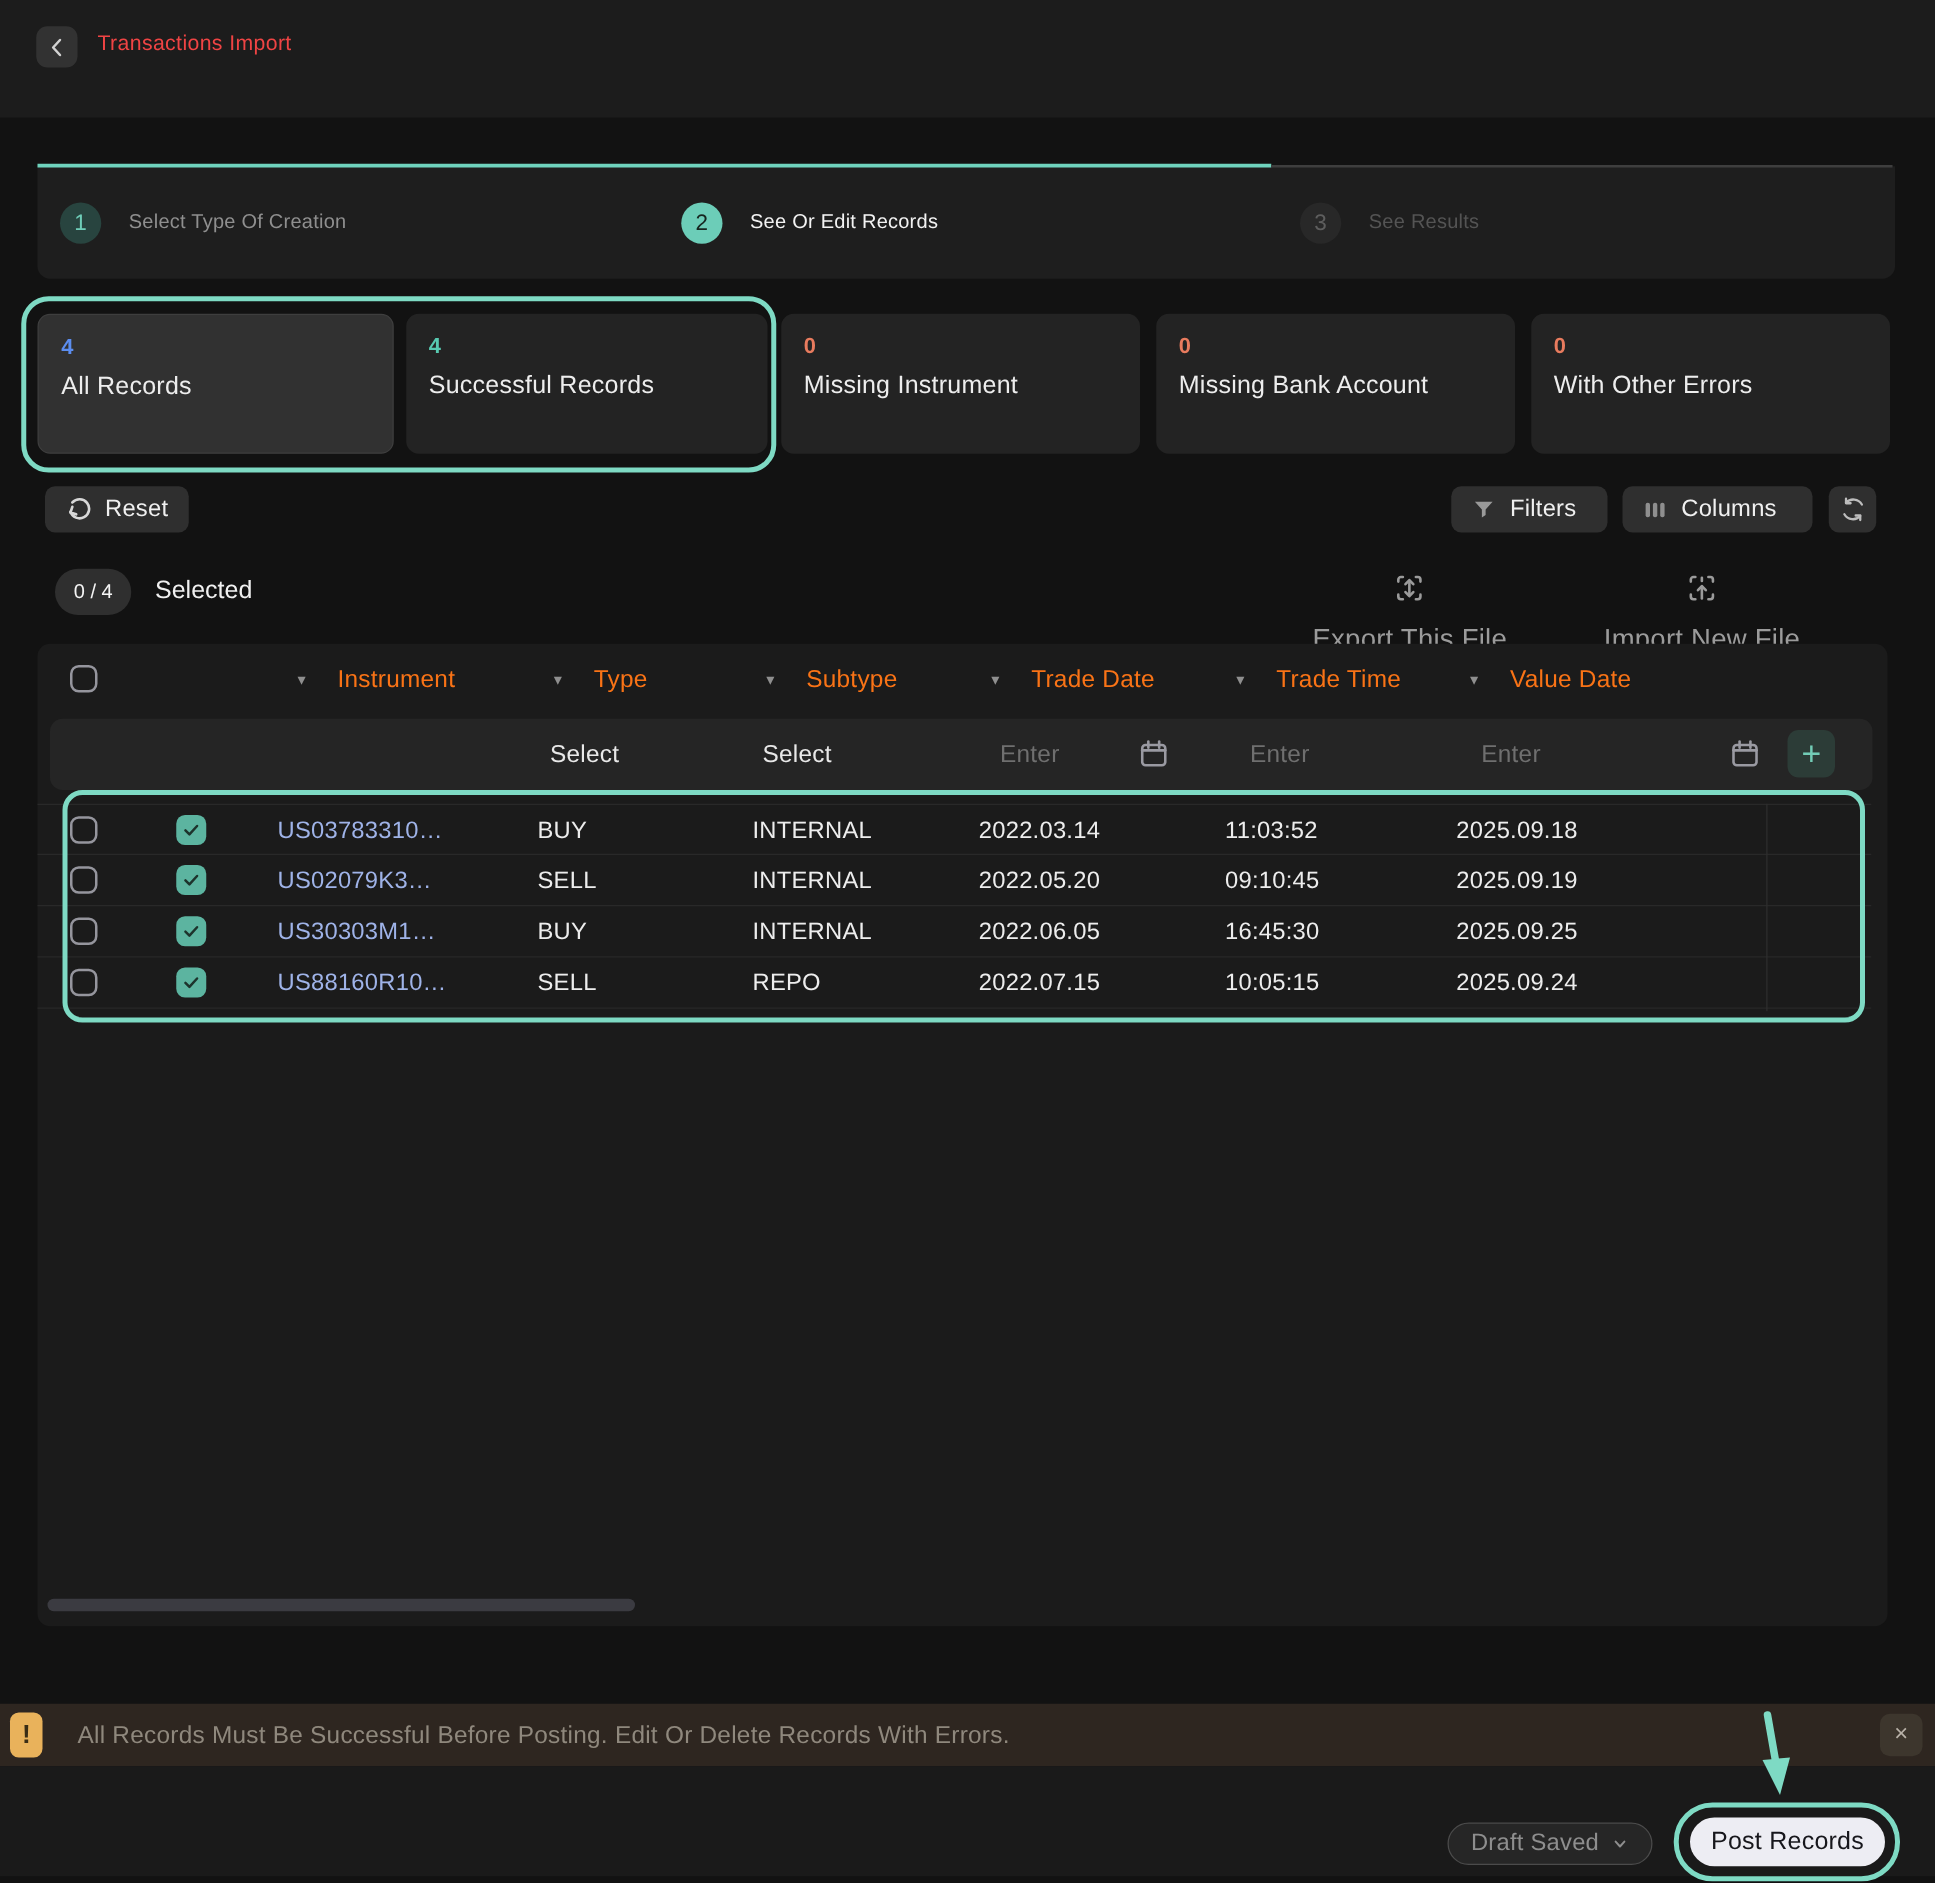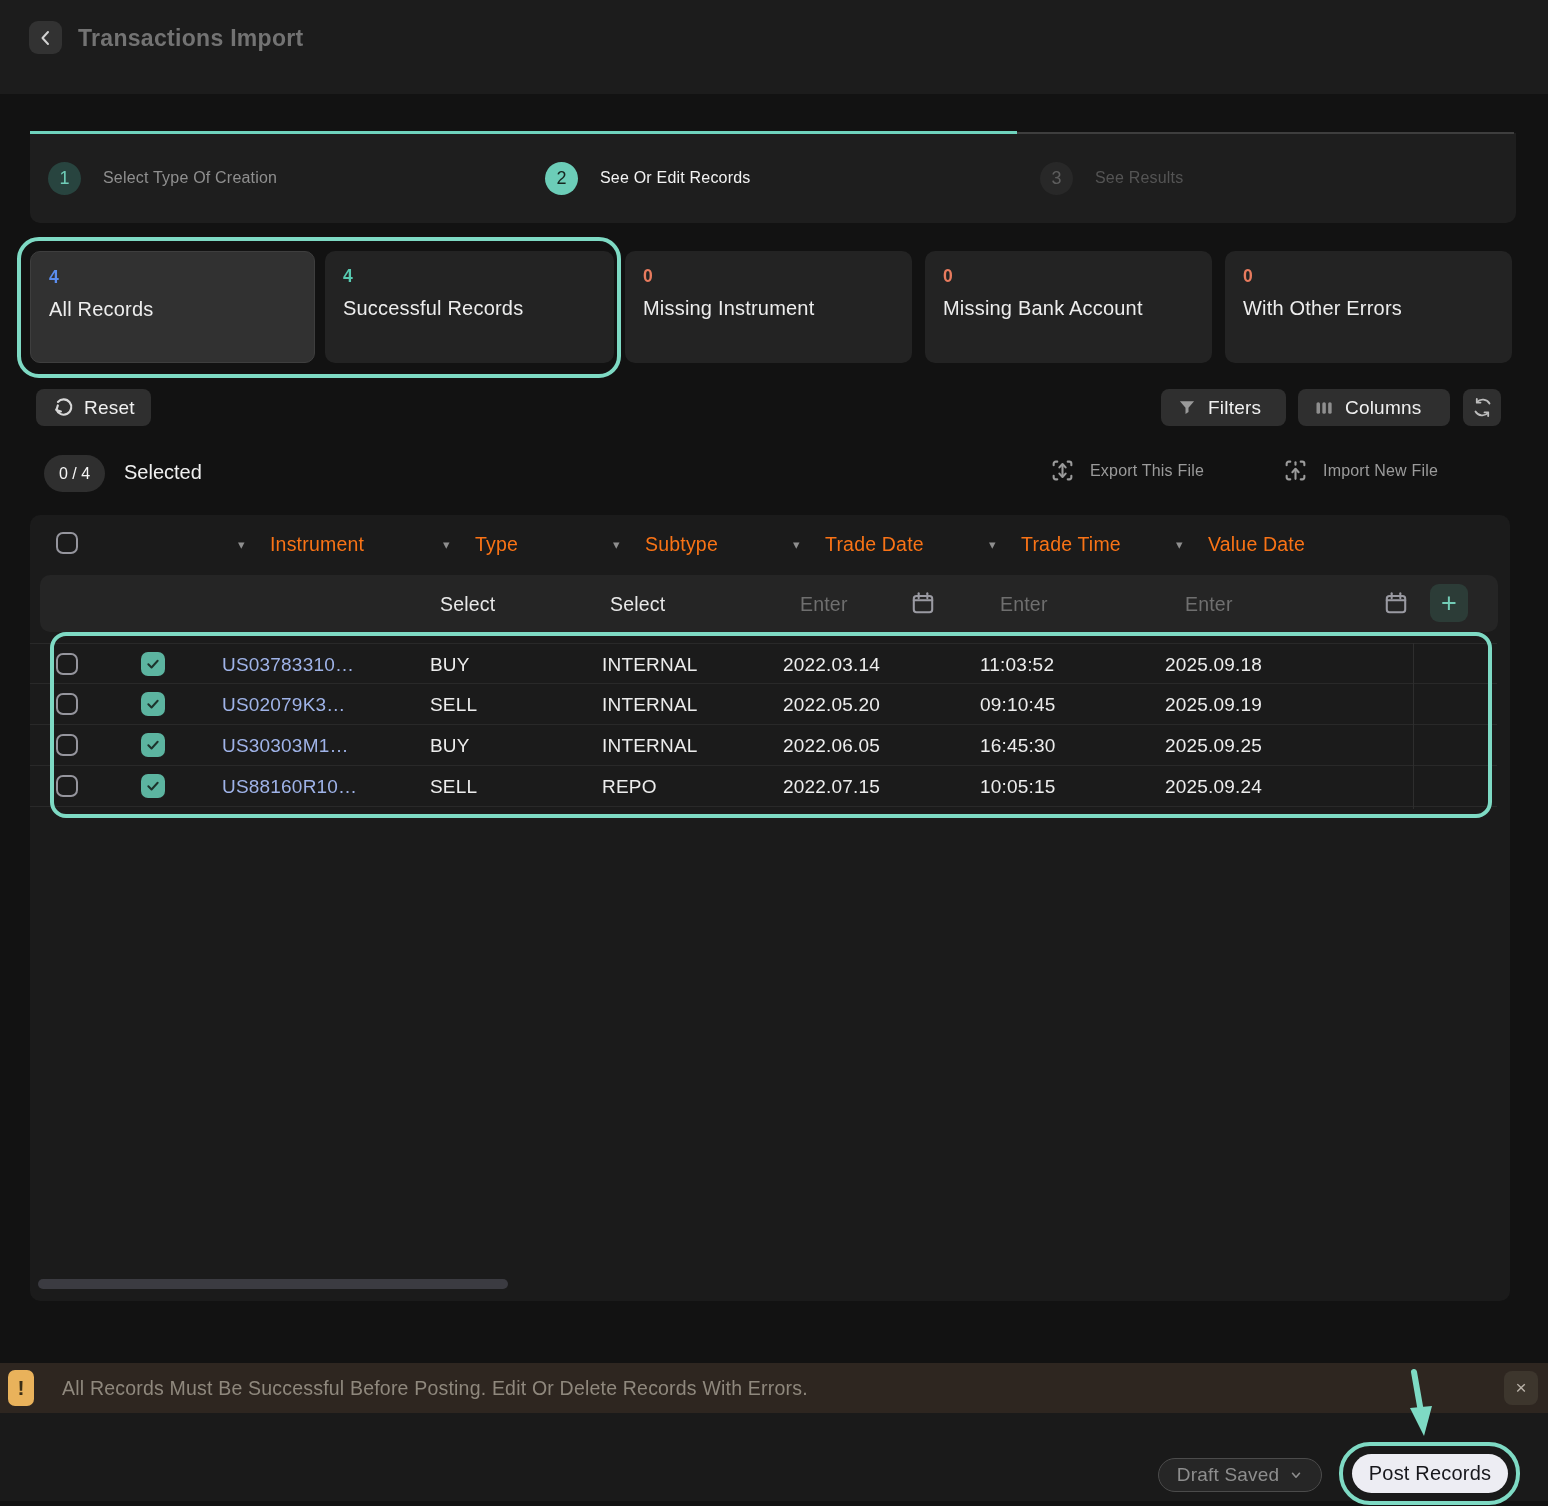--- a/index.html
+++ b/index.html
@@ -3,21 +3,21 @@
 <meta charset="utf-8">
 <style>
   * { margin:0; padding:0; box-sizing:border-box; }
   html,body { background:#121212; }
   body { font-family:"Liberation Sans","DejaVu Sans",sans-serif; color:#ececec; }
   .app { position:relative; width:1548px; height:1506px; background:#121212; overflow:hidden; }
 
   
   .header { position:absolute; left:0; top:0; width:1548px; height:94px; background:#1c1c1c; }
   .back-btn { position:absolute; left:29px; top:21px; width:33px; height:33px; border-radius:9px; background:#323232; display:flex; align-items:center; justify-content:center; cursor:pointer; }
-  .page-title { position:absolute; left:78px; top:25px; font-size:23px; font-weight:bold; color:#737373; letter-spacing:.3px; }
+  .page-title { position:absolute; left:78px; top:25px; font-size:17px; font-weight:normal; color:#ef4444; letter-spacing:.3px; }
 
   
   .progress-active { position:absolute; left:30px; top:131px; width:987px; height:3px; background:#6fd3bd; z-index:4; }
   .progress-rest { position:absolute; left:1017px; top:132px; width:497px; height:2px; background:#3e3e3e; z-index:4; }
   .stepper { position:absolute; left:30px; top:133px; width:1486px; height:90px; background:#1e1e1e; border-radius:0 0 10px 10px; }
   .step { position:absolute; top:0; height:90px; display:flex; align-items:center; gap:22px; }
   .step-circle { width:33px; height:33px; border-radius:50%; display:flex; align-items:center; justify-content:center; font-size:18px; flex:0 0 auto; }
   .step-label { font-size:16px; letter-spacing:.2px; }
   .step-done-c { background:#28443f; color:#6fcdb8; }
   .step-done-l { color:#8f8f8f; }
@@ -43,21 +43,21 @@
   
   .tbtn { position:absolute; top:389px; height:37px; background:#2f2f2f; border-radius:8px; display:flex; align-items:center; gap:11px; padding:0 16px; font-size:19px; color:#f0f0f0; cursor:pointer; letter-spacing:.2px; }
   .btn-reset { left:36px; }
   .btn-filters { left:1161px; width:125px; }
   .btn-columns { left:1298px; width:152px; }
   .btn-refresh { left:1463px; width:38px; padding:0; justify-content:center; }
 
   
   .sel-pill { position:absolute; left:44px; top:455px; height:37px; border-radius:19px; background:#2f2f2f; display:flex; align-items:center; padding:0 15px; font-size:16px; color:#f5f5f5; }
   .sel-label { position:absolute; left:124px; top:461px; font-size:20px; color:#f0f0f0; }
-  .file-action { position:absolute; top:458px; display:flex; align-items:center; gap:15px; color:#9b9b9b; font-size:16px; cursor:pointer; letter-spacing:.2px; }
+  .file-action { position:absolute; top:458px; display:flex; align-items:center; gap:15px; color:#9b9b9b; font-size:22px; cursor:pointer; letter-spacing:.2px;flex-direction:column; }
   .fa-export { left:1050px; } .fa-import { left:1283px; }
 
   
   .table { position:absolute; left:30px; top:515px; width:1480px; height:786px; background:#1b1b1b; border-radius:10px; }
   .thead { position:absolute; left:0; top:0; width:1480px; height:57px; }
   .cb { width:22px; height:22px; border:2px solid #95959d; border-radius:7px; background:transparent; position:absolute; cursor:pointer; }
   .thead .cb { left:26px; top:17px; }
   .th-tri { position:absolute; top:50%; transform:translateY(-50%); font-size:13px; color:#8f8f8f; cursor:pointer; }
   .th-label { position:absolute; top:50%; transform:translateY(-50%); font-size:19.5px; color:#f97316; letter-spacing:.2px; cursor:pointer; }
   .tri-1{left:208px;} .lab-1{left:240px;}

